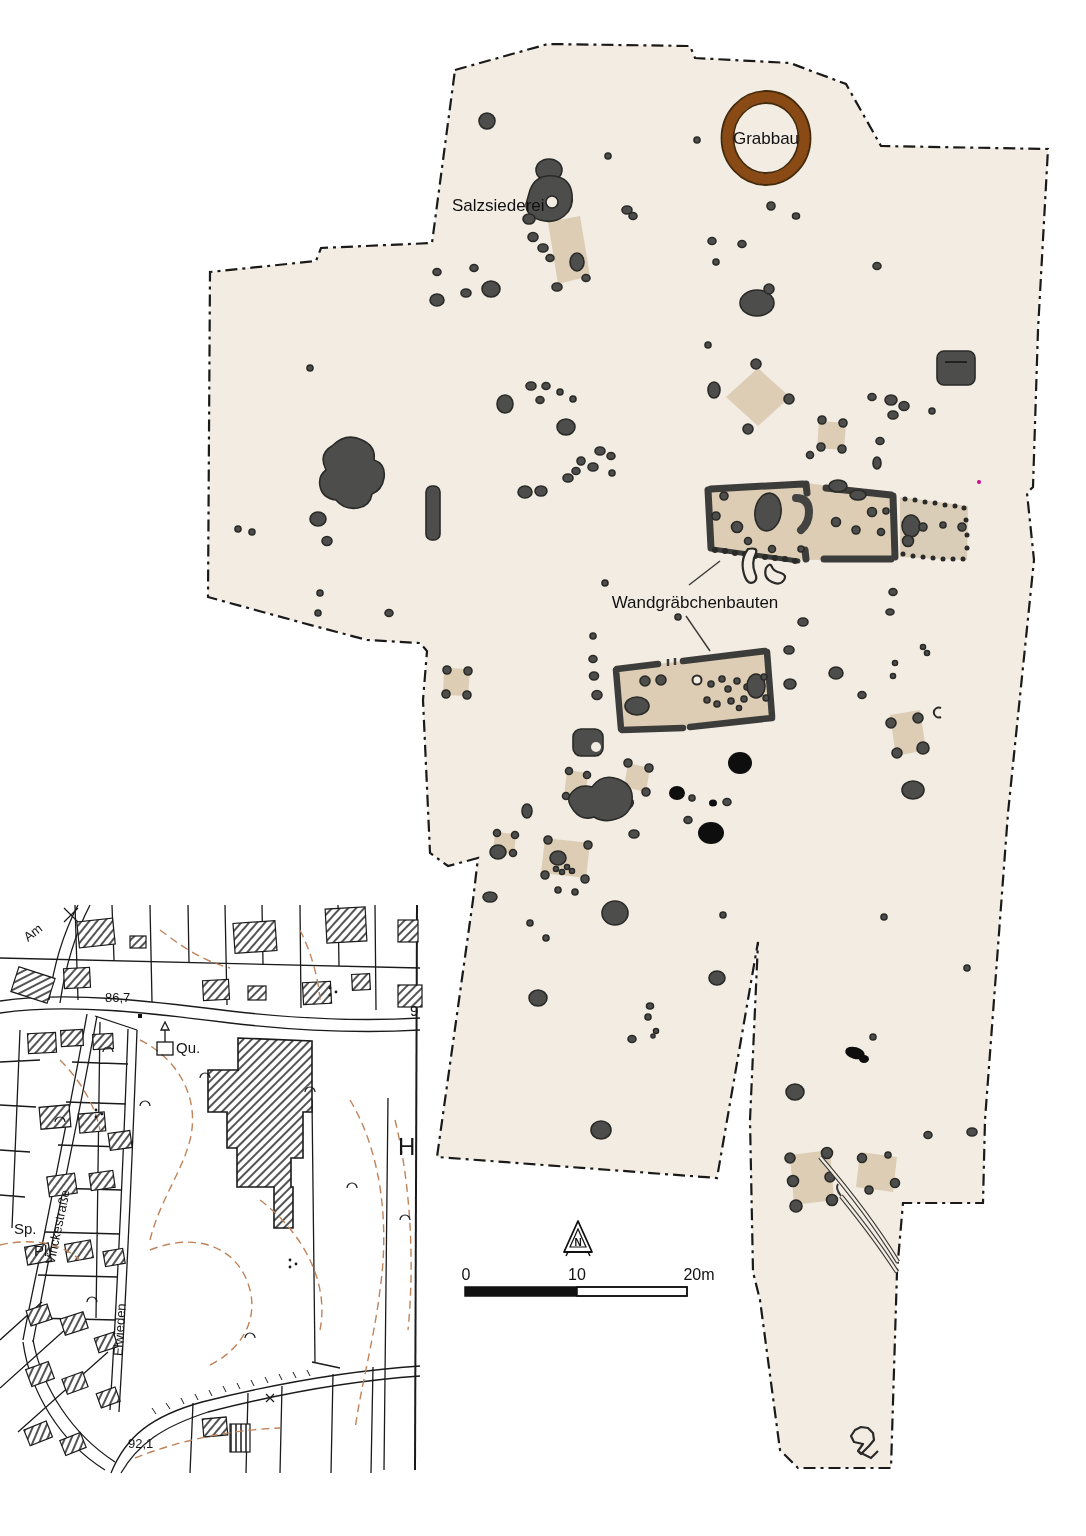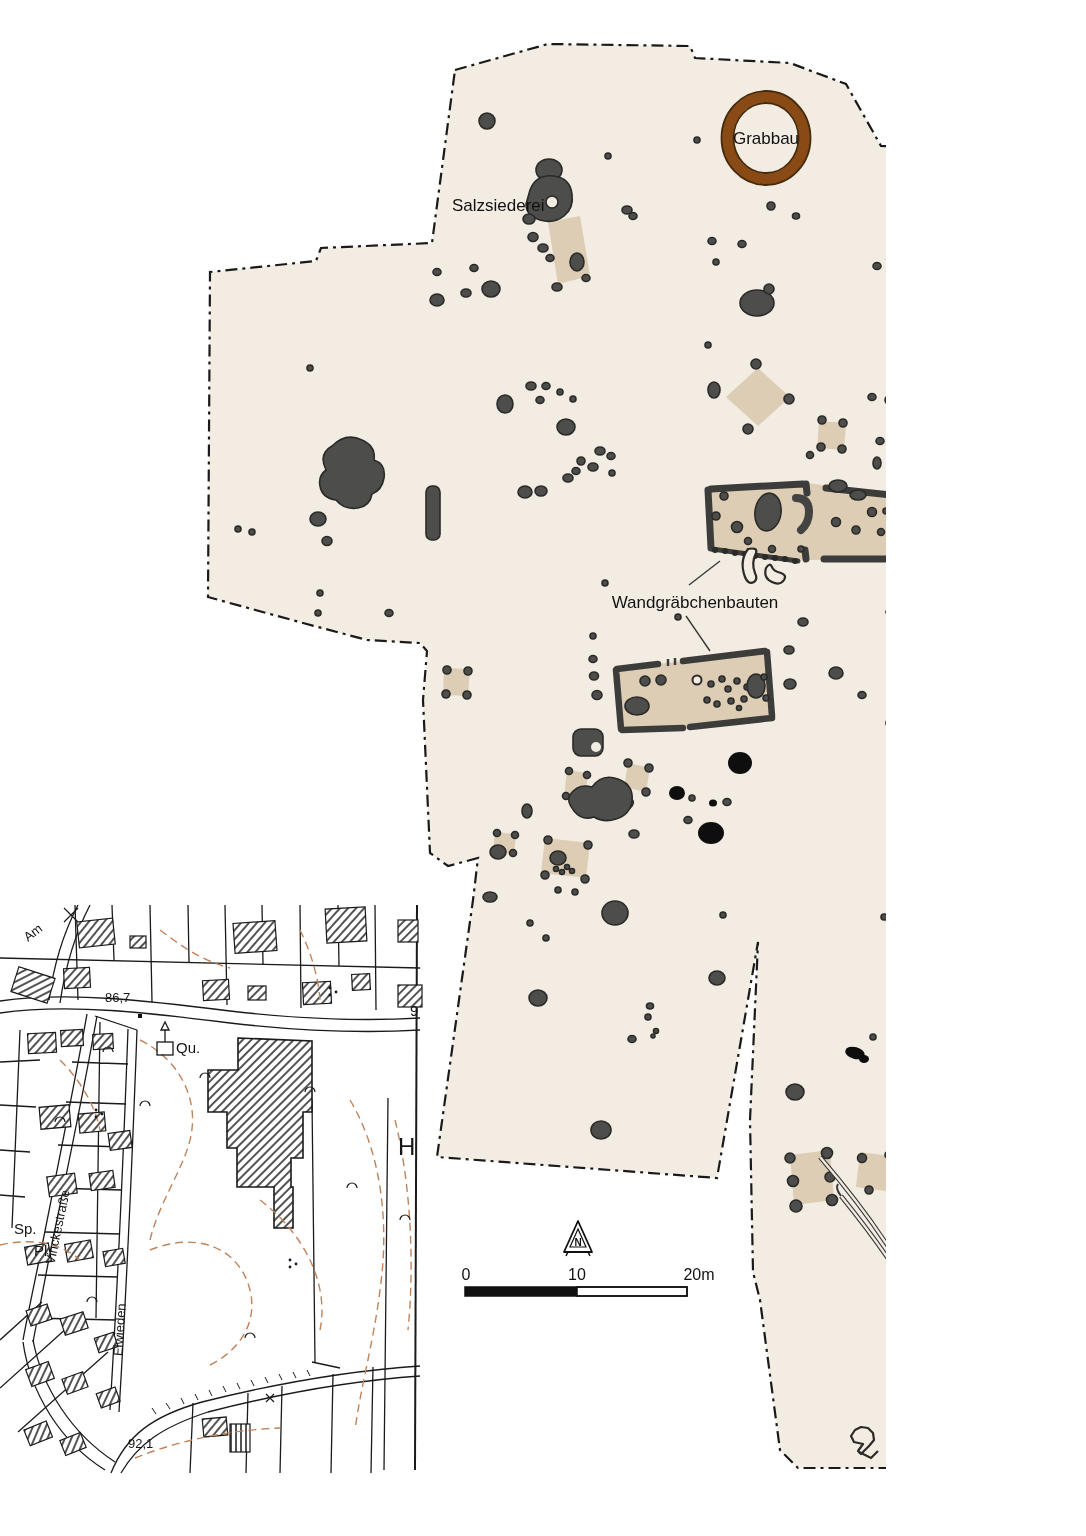--- a/index.html
+++ b/index.html
@@ -1,16 +1,16 @@
 <!DOCTYPE html>
 <html style="--page-bg: #ffffff; --excavation-fill: #f2ece2; --feature-gray: #4d4d4b; --feature-outline: #2a2a28; --feature-black: #0e0e0e; --building-tan: #dccdb4; --building-tan-light: #d9cdb8; --trench-gray: #3c3c3a; --grabbau-brown: #8a4a15; --grabbau-edge: #452a0a; --contour-tan: #c0835a; --line-black: #1a1a1a; --magenta-dot: #cc0a8a;"><head>
 <meta charset="utf-8">
 <style>
   html,body{margin:0;padding:0;background:#fff;}
-  #canvas{position:relative;width:886px;height:1536px;background:var(--page-bg,#fff);overflow:hidden;
+  #canvas{position:relative;width:1086px;height:1536px;background:var(--page-bg,#fff);overflow:hidden;
           font-family:"Liberation Sans",sans-serif;}
   .bound{fill:var(--excavation-fill);stroke:var(--line-black);stroke-width:2.2;stroke-dasharray:12 5 3 5;}
   .pit{fill:var(--feature-gray);stroke:var(--feature-outline);stroke-width:1.6;}
   .pitb{fill:var(--feature-black);}
   .tan{fill:var(--building-tan);}
   .tanl{fill:var(--building-tan-light);}
   .wall{stroke:var(--trench-gray);fill:none;stroke-linecap:round;}
   .post{fill:var(--feature-outline);}
   .crescent{fill:var(--excavation-fill);stroke:var(--feature-outline);stroke-width:2.2;}
   .thin{stroke:#3a3a3a;stroke-width:1.4;fill:none;}

